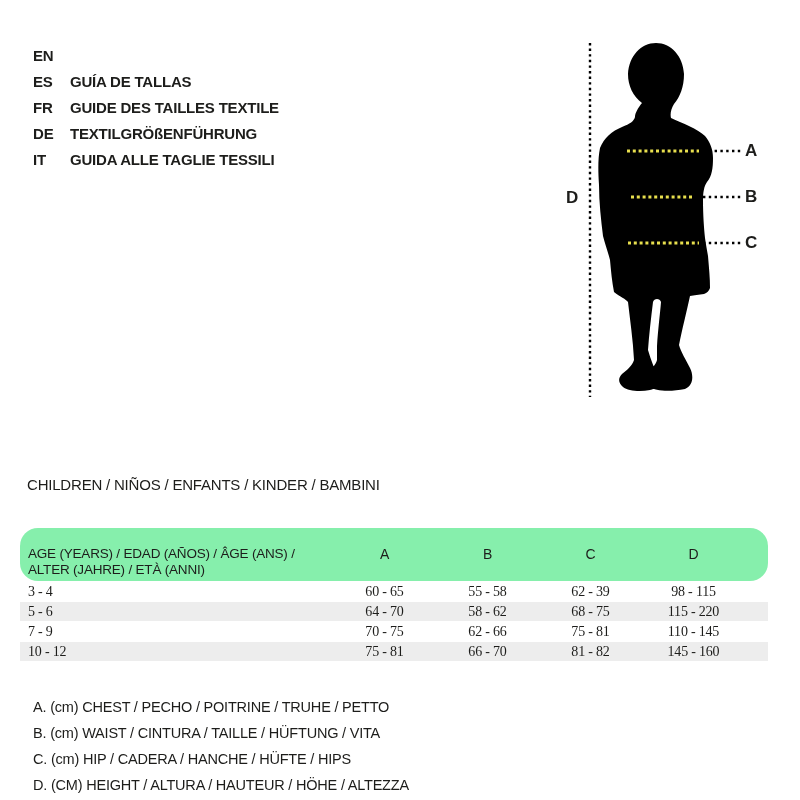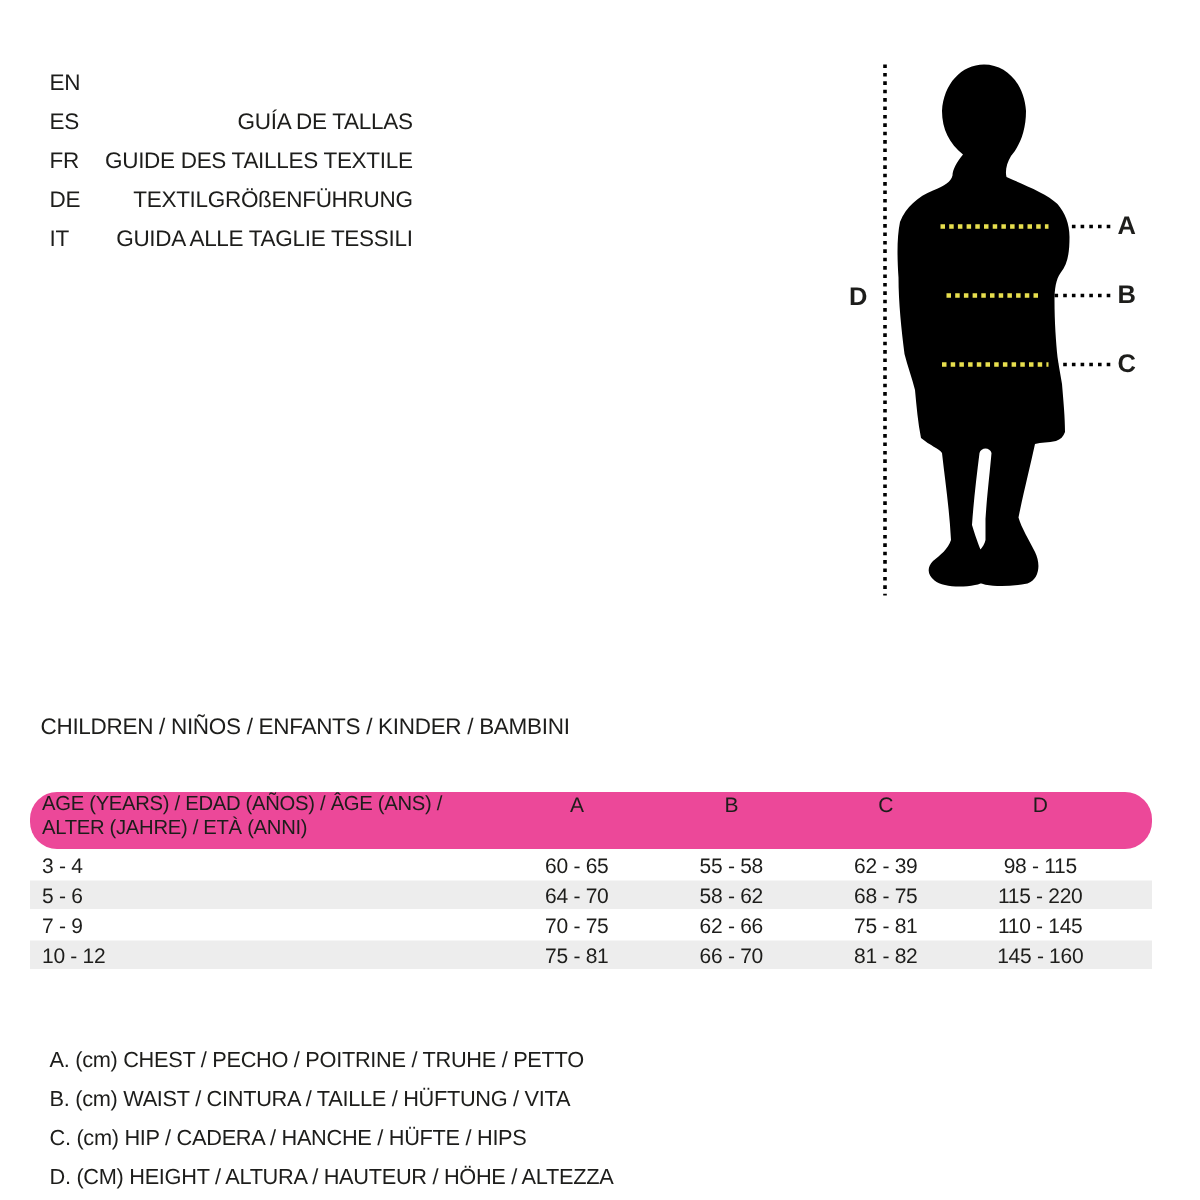--- a/index.html
+++ b/index.html
@@ -18,22 +18,21 @@
   
   .lang-block {
     position: absolute;
     left: 33px;
     top: 43px;
   }
   .lang-row {
     display: flex;
     line-height: 26px;
     font-size: 15px;
-    font-weight: 400;
-    justify-content: space-between;
+    font-weight: 700;
   }
   .lang-row .code { width: 37px; }
 
   .category-line {
     position: absolute;
     left: 33px;
     top: 181px;
     font-size: 16px;
     font-weight: 700;
     line-height: 18px;
@@ -75,39 +74,39 @@
     left: 20px;
     top: 528px;
     width: 748px;
   }
   .t-grid {
     display: grid;
     grid-template-columns: 313px 103px 103px 103px 103px;
     padding-right: 23px;
   }
   .t-head {
-    background: #ec4899;
+    background: #86efac;
     min-height: 38px;
     align-items: start;
-    padding-top: 0;
+    padding-top: 18px;
     padding-bottom: 3px;
     border-radius: 18px;
   }
   .t-head .age-head {
     padding-left: 8px;
     font-size: 13.5px;
     line-height: 16px;
   }
   .t-head .col-letter {
     text-align: center;
     font-size: 14px;
     line-height: 16px;
   }
   .t-rows { margin-top: 1px; display: flex; flex-direction: column; gap: 1px; }
-  .t-row { height: 19px; align-items: center; font-size: 14px; }
+  .t-row { height: 19px; align-items: center; font-size: 14px; font-family: Liberation Serif, serif; }
   .t-row:nth-child(even) { background: #ededed; }
   .t-row .age-cell { padding-left: 8px; }
   .t-row .num-cell { text-align: center; }
 
   
   .legend-block {
     position: absolute;
     left: 33px;
     top: 662px;
     margin-top: 32px;

